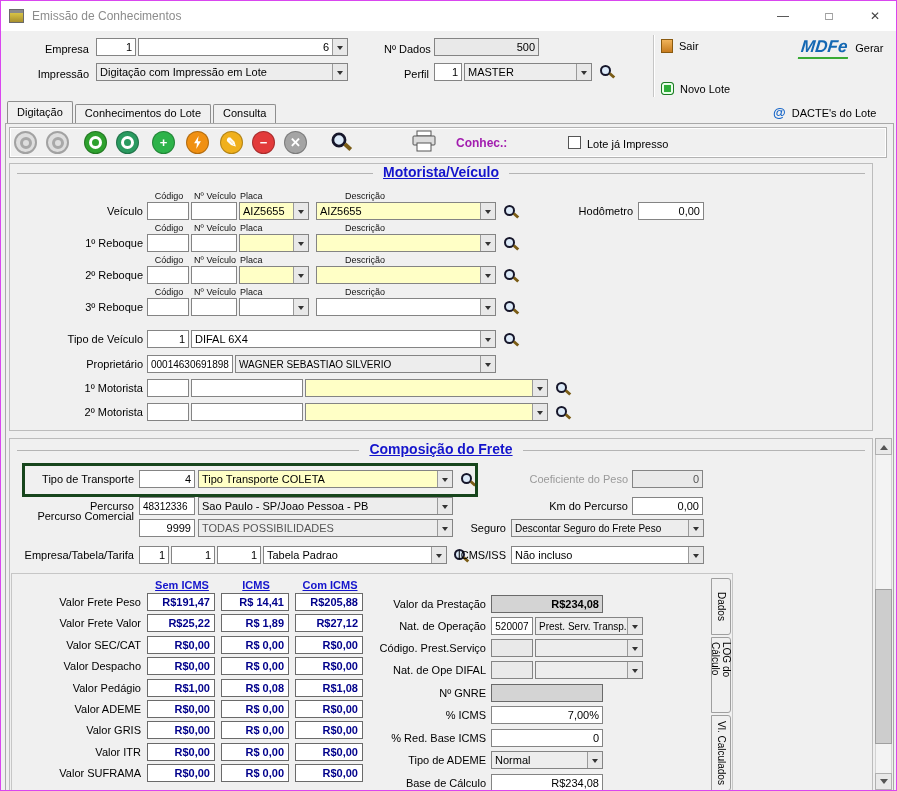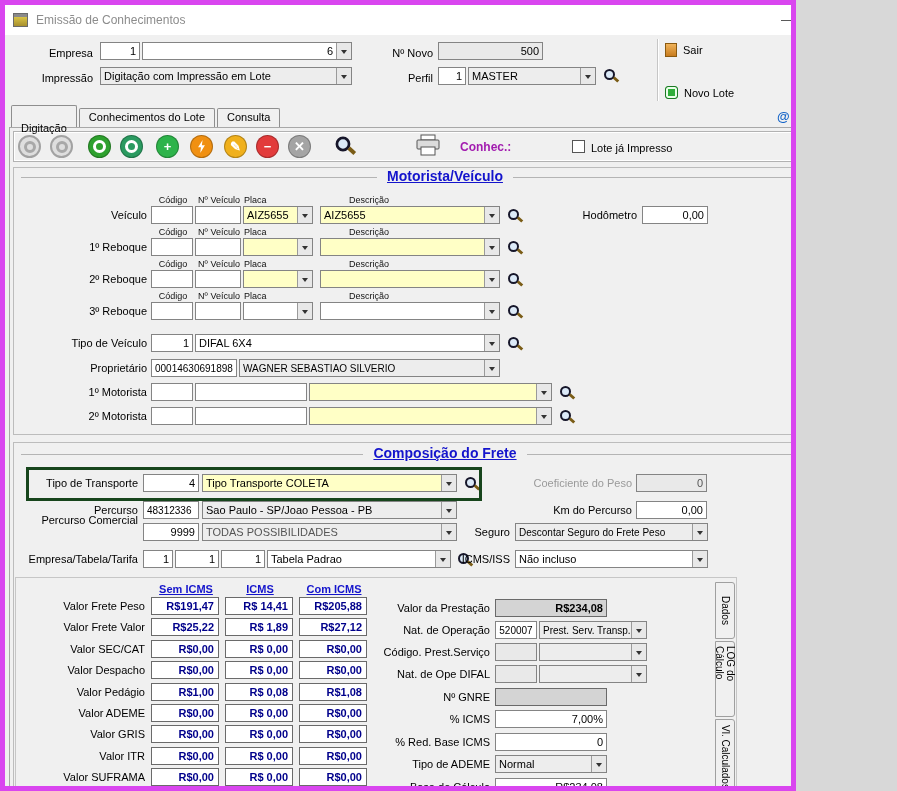--- a/index.html
+++ b/index.html
@@ -1,17 +1,17 @@
 <!DOCTYPE html>
 <html><head>
 <meta charset="utf-8">
 <style>
 *{box-sizing:border-box}
 body{margin:0;background:#d8d8d8}
-.window{position:relative;width:796px;height:791px;font-family:"Liberation Sans",sans-serif;font-size:11px;background:#f0f0f0;overflow:hidden;color:#000;border:5px solid #d946ef}
+.window{position:relative;width:897px;height:791px;font-family:"Liberation Sans",sans-serif;font-size:11px;background:#f0f0f0;overflow:hidden;color:#000;border:1px solid #d946ef}
 .titlebar{position:absolute;left:0;top:0;width:897px;height:30px;background:#fff;display:flex;align-items:center}
 .app-icon{width:15px;height:14px;margin-left:8px;background:linear-gradient(#e8d44d,#a8902e);border:1px solid #6a6a6a;box-shadow:inset 0 3px 0 #8a8a8a}
 .title-text{margin-left:8px;color:#8c8c8c;font-size:12px}
 .win-controls{position:absolute;right:0;top:0;height:30px;display:flex}
 .wbtn{width:46px;height:30px;display:flex;align-items:center;justify-content:center;color:#444;font-size:12px;cursor:pointer}
 .lbl{position:absolute;height:14px;line-height:14px;text-align:right;white-space:nowrap;overflow:visible}
 .lbl.left{text-align:left}
 .lbl.dim{color:#9a9a9a}
 .lbl.blue{color:#a21caf;font-weight:bold;font-size:12px}
 .fld{position:absolute;height:18px;background:#fff;border:1px solid #848484;padding:0 3px;display:flex;align-items:center;overflow:hidden;white-space:nowrap}
@@ -41,21 +41,21 @@
 .group{position:absolute;border:1px solid #bcbcbc;background:#f0f0f0}
 .sec-line{position:absolute;border-top:1px solid #b4b4b4;height:0}
 .sec-title{position:absolute;text-align:center;font-size:14px;font-weight:bold;color:#1414cc}
 .sec-title span{background:#f0f0f0;padding:0 10px;text-decoration:underline}
 .colhead{position:absolute;font-size:9px;color:#111;white-space:nowrap;text-align:center}
 .vhead{position:absolute;font-size:11px;font-weight:bold;color:#1414cc;text-decoration:underline;text-align:center}
 .cell{position:absolute;height:18px;background:#fff;border:1px solid #6a6a6a;color:#00008b;font-weight:bold;display:flex;align-items:center;justify-content:flex-end;padding:0 4px;font-size:11px}
 .vtab{position:absolute;left:710px;width:20px;border:1px solid #9f9f9f;background:#f0f0f0;writing-mode:vertical-rl;display:flex;align-items:center;justify-content:center;font-size:10px;padding:4px 0;border-radius:0 3px 3px 0;cursor:pointer}
 .tabs{position:absolute;left:6px;top:101px;height:21px;display:flex;align-items:flex-end}
 .tab{height:19px;padding:2px 9px;border:1px solid #8e8e8e;border-bottom:none;background:#f0f0f0;margin-right:2px;border-radius:2px 2px 0 0;cursor:pointer;white-space:nowrap}
-.tab.active{height:22px;position:relative;z-index:3;padding-top:16px}
+.tab.active{height:22px;position:relative;z-index:3;padding-top:4px}
 .annotation{position:absolute;border:3px solid #17451c;z-index:40;pointer-events:none}
 .hbtn{position:absolute;display:flex;align-items:center;gap:6px;cursor:pointer;white-space:nowrap}
 .exit-icon{width:12px;height:14px;background:linear-gradient(#f0b35a,#c87c1e);border:1px solid #8a5a10}
 .newlot-icon{width:13px;height:13px;background:#2fae3a;border:1px solid #1c7a24;border-radius:3px;box-shadow:inset 0 0 0 2px #eaffea}
 .at-icon{color:#1464c8;font-weight:bold;font-size:13px}
 .mdfe{font-style:italic;font-weight:bold;font-size:17px;color:#1468b3;border-bottom:2px solid #3aaa35;padding:0 2px;transform:skewX(-6deg)}
 .vdivider{position:absolute;width:1px;background:#c6c6c6;box-shadow:1px 0 0 #fff}
 .checkbox{position:absolute;width:13px;height:13px;background:#fff;border:1px solid #555;cursor:pointer}
 .sb-track{position:absolute;left:874px;width:17px;background:#f3f3f3;border:1px solid #d2d2d2}
 .sb-btn{position:absolute;left:874px;width:17px;height:17px;background:#e9e9e9;border:1px solid #b0b0b0;display:flex;align-items:center;justify-content:center;cursor:pointer}
@@ -78,21 +78,21 @@
       <span class="wbtn">✕</span>
     </div>
   </div>
 
   <div class="lbl" style="left:18px;top:41px;width:70px">Empresa</div>
   <div class="fld r" style="left:95px;top:37px;width:40px">1</div>
   <div class="combo" style="left:137px;top:37px;width:210px">
     <span class="txt r">6</span>
     <span class="cbtn"></span>
   </div>
-  <div class="lbl" style="left:383px;top:41px;width:45px">Nº Novo</div>
+  <div class="lbl" style="left:383px;top:41px;width:45px">Nº Dados</div>
   <div class="fld gray r" style="left:433px;top:37px;width:105px;color:#000">500</div>
 
   <div class="lbl" style="left:18px;top:66px;width:70px">Impressão</div>
   <div class="combo gray" style="left:95px;top:62px;width:252px">
     <span class="txt">Digitação com Impressão em Lote</span>
     <span class="cbtn"></span>
   </div>
   <div class="lbl" style="left:388px;top:66px;width:40px">Perfil</div>
   <div class="fld r" style="left:433px;top:62px;width:28px">1</div>
   <div class="combo gray" style="left:463px;top:62px;width:128px">

